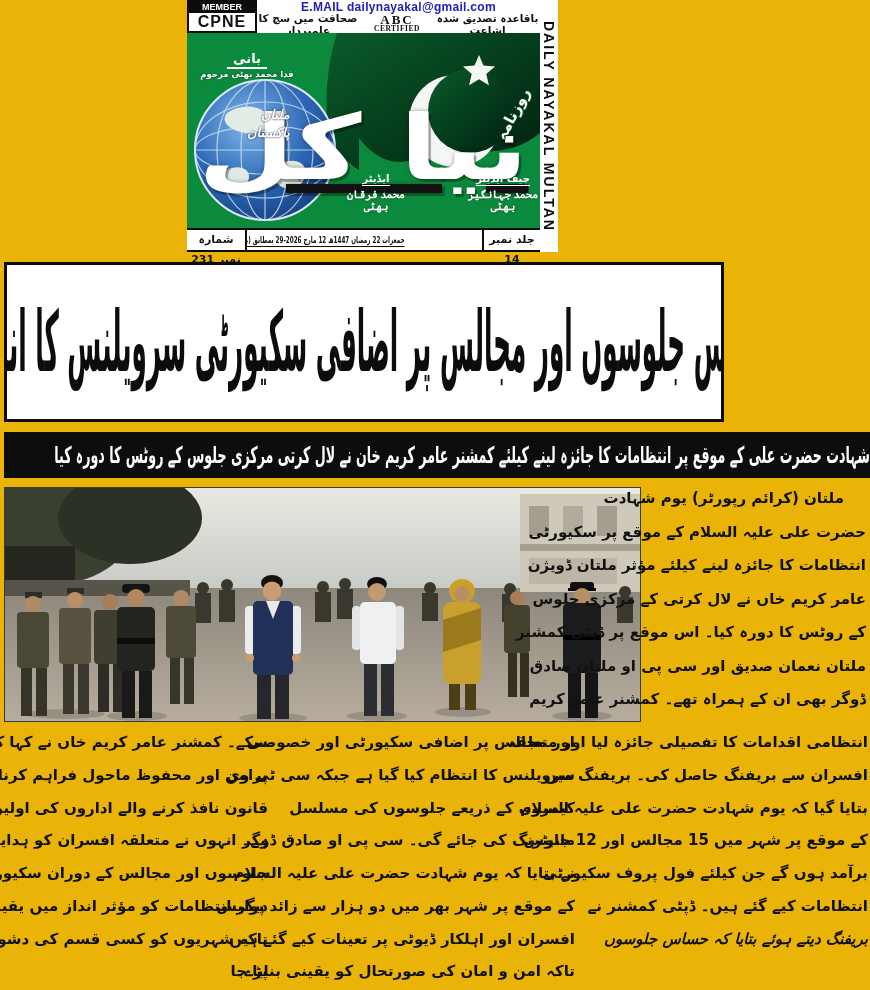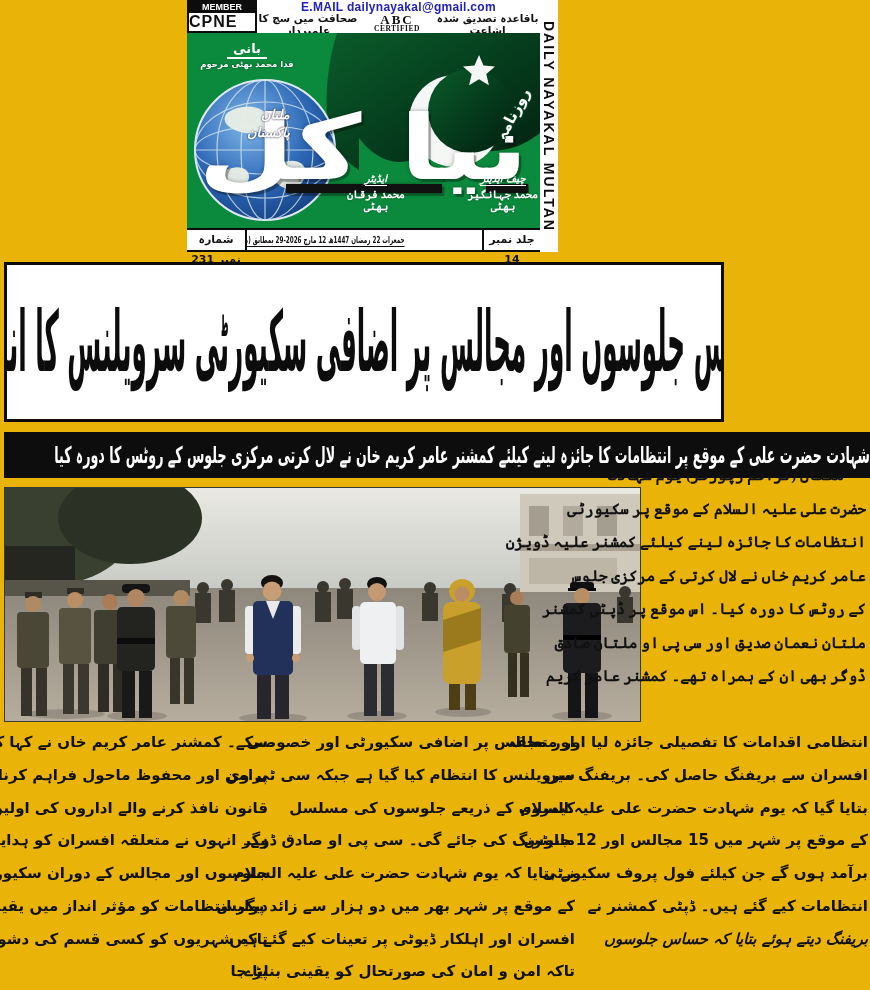--- a/index.html
+++ b/index.html
@@ -11,48 +11,48 @@
 
   
   .masthead{position:absolute;left:187px;top:0;width:371px;height:252px;}
   .mh-banner{position:absolute;right:0;top:0;width:18px;height:252px;background:#fff;
     writing-mode:vertical-rl;text-orientation:mixed;
     font:700 14px/18px "Liberation Sans",sans-serif;letter-spacing:2px;color:#0c0c0c;
     display:flex;align-items:center;justify-content:center;}
   .mh-top{position:absolute;left:0;top:0;width:353px;height:33px;display:flex;background:#fff;}
   .member-box{width:70px;height:33px;border:2px solid #0c0c0c;box-sizing:border-box;}
   .member-top{background:#0c0c0c;color:#fff;font:700 9px/11px "Liberation Sans",sans-serif;text-align:center;}
-  .member-org{font:900 16px/18px "Liberation Sans",sans-serif;letter-spacing:1px;border-radius:9px;}
+  .member-org{font:900 16px/18px "Liberation Sans",sans-serif;text-align:center;letter-spacing:1px;border-radius:9px;}
   .mh-top-right{flex:1;display:flex;flex-direction:column;}
   .email{height:14px;font:700 12px/14px "Liberation Sans",sans-serif;color:#2121b6;
          text-align:center;letter-spacing:.3px;}
   .mh-row2{display:flex;height:19px;align-items:center;}
   .slogan{width:102px;font-size:10.5px;font-weight:700;text-align:center;}
   .abc{width:76px;text-align:center;font-family:"Liberation Serif",serif;}
   .abc-top{font:700 13px/11px "Liberation Serif",serif;letter-spacing:2px;}
   .abc-bottom{font:700 7.5px/8px "Liberation Serif",serif;letter-spacing:.5px;}
   .certified{flex:1;font-size:10.5px;font-weight:700;text-align:center;}
 
   .mh-main{position:absolute;left:0;top:33px;width:353px;height:195px;background:#0b8a3d;overflow:hidden;}
   .mh-art{position:absolute;left:0;top:0;}
-  .founder{position:absolute;left:10px;top:5px;width:100px;text-align:center;color:#fff;z-index:3;}
+  .founder{position:absolute;left:10px;top:15px;width:100px;text-align:center;color:#fff;z-index:3;}
   .founder-label{font-size:13px;font-weight:700;border-bottom:2px solid #fff;display:inline-block;padding:0 6px 1px;}
   .founder-name{font-size:8.5px;font-weight:700;text-shadow:0 0 2px #063b1c;}
   .globe-label{position:absolute;color:#fff;font-size:13px;font-weight:700;z-index:3;text-shadow:0 0 2px #002;font-style:italic;}
   .gl-1{left:74px;top:74px;} .gl-2{left:60px;top:92px;}
   .logo-wrap{position:absolute;left:8px;top:38px;width:337px;height:152px;display:flex;
              align-items:center;justify-content:center;z-index:2;text-decoration:underline;}
   .logo-text{font-size:90px;font-weight:700;color:#fff;
              text-shadow:2px 3px 0 rgba(0,0,0,.28),0 0 4px rgba(0,0,0,.35);}
   .rozana{position:absolute;left:298px;top:72px;z-index:3;transform:rotate(-62deg);
           font-size:15px;font-weight:700;color:#fff;
           text-shadow:1px 1px 0 #06401f,-1px -1px 0 #06401f,0 0 3px #06401f;}
   .ed-block{position:absolute;color:#fff;text-align:center;z-index:3;width:74px;}
   .ed-editor{left:152px;top:134px;} .ed-chief{left:279px;top:134px;}
-  .ed-label{font-size:10px;font-weight:700;border-bottom:1px solid #fff;display:inline-block;padding-bottom:1px;font-style:italic;}
+  .ed-label{font-size:10px;font-weight:700;border-bottom:1px solid #fff;display:inline-block;padding-bottom:1px;}
   .ed-name{font-size:10.5px;font-weight:700;margin-top:2px;text-shadow:0 0 2px #052;font-family:Liberation Serif, serif;}
 
   .mh-date{position:absolute;left:0;top:228px;width:353px;height:24px;box-sizing:border-box;
            border-top:2px solid #0c0c0c;border-bottom:2px solid #0c0c0c;background:#fff;
            display:flex;direction:rtl;align-items:center;font-weight:700;font-size:11px;}
   .mh-vol{width:56px;text-align:center;border-left:2px solid #0c0c0c;align-self:stretch;line-height:20px;}
   .mh-datecell{flex:1;text-align:center;overflow:hidden;}
   .mh-datecell .fit{font-size:9.5px;border-bottom:1px solid #0c0c0c;padding-bottom:1px;}
   .mh-issue{width:58px;text-align:center;border-right:2px solid #0c0c0c;align-self:stretch;line-height:20px;}
 
@@ -61,21 +61,21 @@
     border:3px solid #0c0c0c;box-sizing:border-box;display:flex;align-items:center;justify-content:center;overflow:hidden;}
   .headline-text{font-size:84px;font-weight:700;color:#0c0c0c;}
   .subhead-bar{position:absolute;left:4px;top:432px;width:862px;height:46px;background:#0d0d0d;
     display:flex;align-items:center;justify-content:center;overflow:hidden;padding-left:40px;}
   .subhead-text{color:#fff;font-size:23px;font-weight:700;}
 
   
   .photo{position:absolute;left:4px;top:487px;width:637px;height:235px;margin:0;
          border:1px solid #3a3a36;box-sizing:border-box;background:#cfcfc8;overflow:hidden;}
   .photo svg{display:block;}
-  .lead-col{position:absolute;left:648px;top:459px;width:218px;height:235px;font-family:Liberation Serif, serif;}
+  .lead-col{position:absolute;left:648px;top:482px;width:218px;height:235px;}
   .tline{display:block;white-space:nowrap;font-weight:700;}
   .lead-col .tline{font-size:15px;line-height:33.5px;height:33.5px;}
   .lead-col .tline:first-child{padding-right:22px;}
 
   
   .bottom-row{position:absolute;left:2px;top:726px;width:866px;height:262px;display:flex;gap:9px;direction:rtl;}
   .bcol .tline{font-size:15px;line-height:32.75px;height:32.75px;}
   .bcol-r{width:284px;} .bcol-m{width:298px;} .bcol-l{width:257px;}
 </style>
 </head>
@@ -319,21 +319,21 @@
         <rect x="558" y="147" width="38" height="5" fill="#000"></rect>
         <rect x="563" y="185" width="13" height="45" fill="#151517"></rect>
           <rect x="580" y="185" width="13" height="45" fill="#151517"></rect>
       </g>
     </svg>
   </figure>
 
   <article class="lead-col rtl">
       <span class="tline fit fit-r" style="transform: scaleX(1);">ملتان (کرائم رپورٹر) یوم شہادت</span>
       <span class="tline fit fit-r" style="transform: scaleX(1);">حضرت علی علیہ السلام کے موقع پر سکیورٹی</span>
-      <span class="tline fit fit-r" style="transform: scaleX(1);">انتظامات کا جائزہ لینے کیلئے کمشنر علیہ ڈویژن</span>
+      <span class="tline fit fit-r" style="transform: scaleX(1);">انتظامات کا جائزہ لینے کیلئے مؤثر ملتان ڈویژن</span>
       <span class="tline fit fit-r" style="transform: scaleX(1);">عامر کریم خاں نے لال کرتی کے مرکزی جلوس</span>
       <span class="tline fit fit-r" style="transform: scaleX(1);">کے روٹس کا دورہ کیا۔ اس موقع پر ڈپٹی کمشنر</span>
       <span class="tline fit fit-r" style="transform: scaleX(1);">ملتان نعمان صدیق اور سی پی او ملتان صادق</span>
       <span class="tline fit fit-r" style="transform: scaleX(1);">ڈوگر بھی ان کے ہمراہ تھے۔ کمشنر عامر کریم</span>
     </article>
 
   <section class="bottom-row">
     <article class="bcol bcol-r rtl">
         <span class="tline fit fit-r" style="transform: scaleX(1);">انتظامی اقدامات کا تفصیلی جائزہ لیا اور متعلقہ</span>
         <span class="tline fit fit-r" style="transform: scaleX(1);">افسران سے بریفنگ حاصل کی۔ بریفنگ میں</span>

